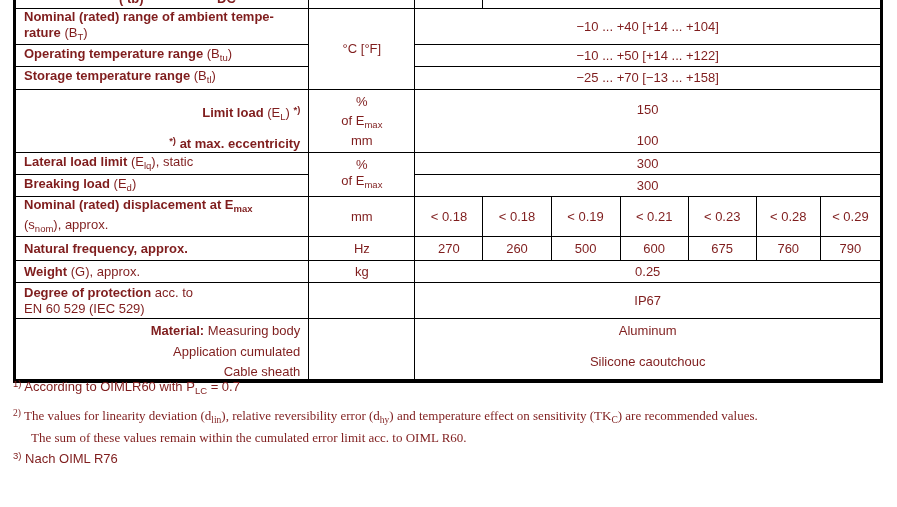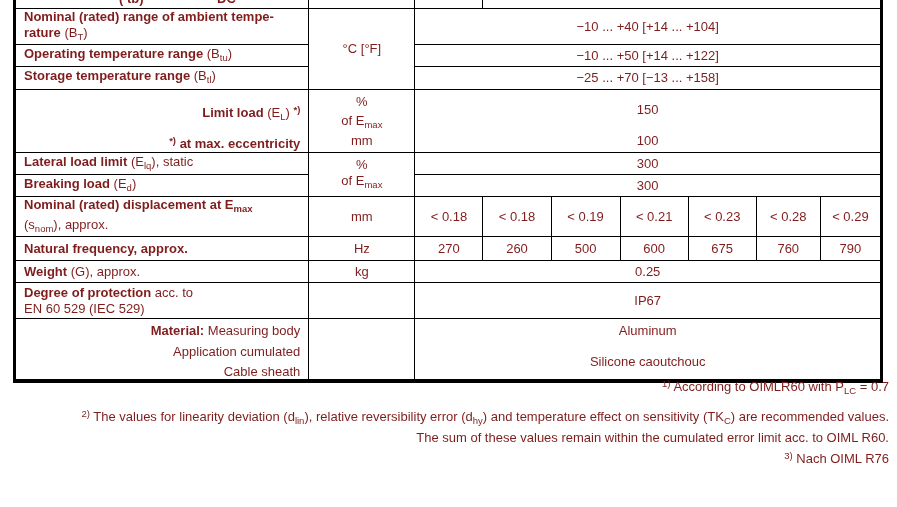--- a/index.html
+++ b/index.html
@@ -28,24 +28,24 @@
   .abs{position:absolute;left:0;right:0;}
   .abs.lbl-line{left:8px;right:4px;text-align:right;}
   .ctr{text-align:center;}
 
   
   .fragwrap{position:relative;height:8px;overflow:hidden;}
   .frag{position:absolute;top:-9px;font-weight:700;font-size:13px;}
   .frag.f1{left:95px;}
   .frag.f2{left:193px;}
 
-  .footnotes{position:absolute;left:13px;top:372px;right:8px;text-align:right;}
+  .footnotes{position:absolute;left:13px;top:372px;right:15px;}
   .fn{font-size:13px;line-height:17px;padding-left:18px;text-indent:-18px;}
   .fn1{margin-top:3px;}
-  .fn2{margin-top:6px;}
+  .fn2{margin-top:6px;font-family:Liberation Serif, serif;}
   .fn3{margin-top:1px;}
 </style>
 </head>
 <body>
 
 <div class="page">
 
   <div class="tablewrap">
     <table>
       <colgroup>

